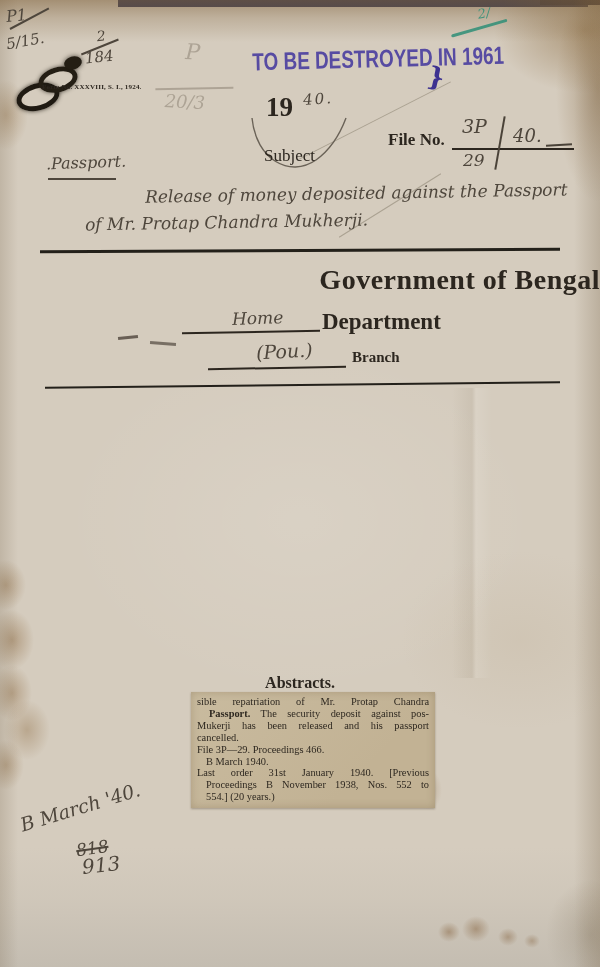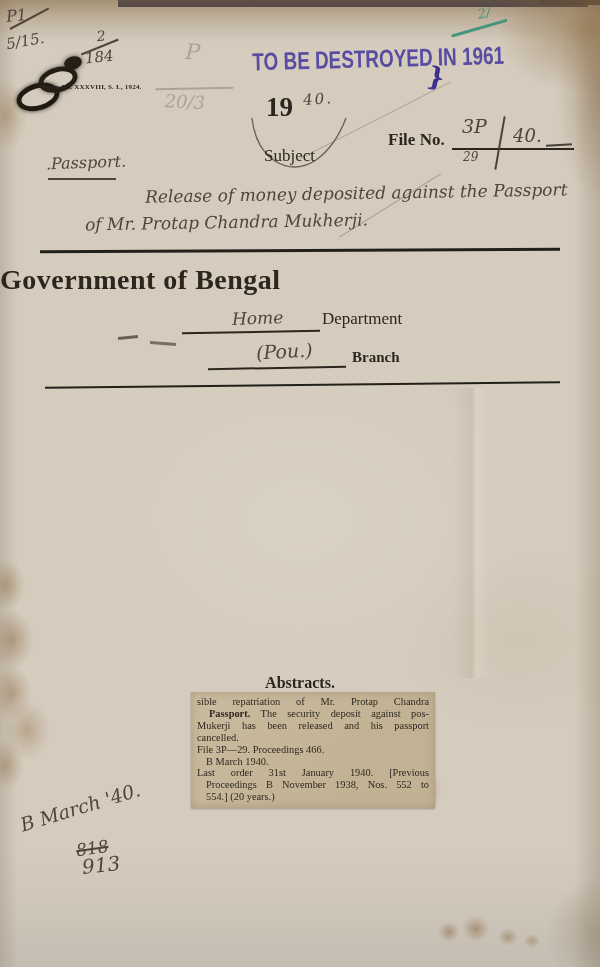--- a/index.html
+++ b/index.html
@@ -104,43 +104,43 @@
 
   <div class="stamp"><span class="stamp-inner">TO BE DESTROYED IN 1961</span></div>
   <div class="stamp-scribble">}</div>
 
   <div class="abs print" style="left:266px;top:92px;font-size:27px;font-weight:bold;">19</div>
   <div class="abs hw" style="left:303px;top:90px;font-size:15px;transform:rotate(-4deg);letter-spacing:2px;">40.</div>
 
   <div class="abs print" style="left:388px;top:130px;font-size:17px;font-weight:bold;">File No.</div>
   <div class="abs" style="left:452px;top:148px;width:122px;height:2px;background:#2c261f;"></div>
   <div class="abs hw" style="left:462px;top:115px;font-size:19px;">3P</div>
-  <div class="abs hw" style="left:463px;top:150px;font-size:12px;">29</div>
+  <div class="abs hw" style="left:463px;top:150px;font-size:17px;">29</div>
   <div class="abs" style="left:499px;top:116px;width:2px;height:54px;background:#4a4238;transform:rotate(10deg);"></div>
   <div class="abs hw" style="left:513px;top:125px;font-size:18px;">40.</div>
   <div class="abs" style="left:546px;top:144px;width:26px;height:2px;background:#4a4238;transform:rotate(-3deg);"></div>
 
   <svg class="abs" style="left:246px;top:116px;" width="104" height="64" viewBox="0 0 104 64">
     <path d="M6,2 C10,44 44,62 70,44 C84,34 94,18 100,2" fill="none" stroke="#6a6257" stroke-width="1.4"></path>
   </svg>
   <div class="abs print" style="left:264px;top:146px;font-size:17px;font-weight:normal;">Subject</div>
 
   <div class="abs hw" style="left:46px;top:153px;font-size:16px;transform:rotate(-2deg);">.Passport.</div>
   <div class="abs" style="left:48px;top:178px;width:68px;height:1.5px;background:#4e463c;"></div>
   <div class="abs hw" style="left:145px;top:183px;font-size:17px;transform:rotate(-1deg);white-space:nowrap;">Release of money deposited against the Passport</div>
   <div class="abs hw" style="left:85px;top:212px;font-size:17px;transform:rotate(-1deg);white-space:nowrap;">of Mr. Protap Chandra Mukherji.</div>
 
   <div class="rule" style="left:40px;top:249px;width:520px;height:2.5px;transform:rotate(-.3deg);"></div>
   <div class="rule" style="left:45px;top:384px;width:515px;height:2px;transform:rotate(-.6deg);"></div>
 
-  <div class="abs print" style="left:0px;top:264px;width:600px;text-align:left;font-size:28px;font-weight:bold;letter-spacing:.5px;">Government of Bengal</div>
+  <div class="abs print" style="left:0px;top:264px;width:600px;text-align:right;font-size:28px;font-weight:bold;letter-spacing:.5px;">Government of Bengal</div>
 
   <div class="abs hw" style="left:232px;top:308px;font-size:17px;transform:rotate(-2deg);">Home</div>
   <div class="abs" style="left:182px;top:331px;width:138px;height:1.5px;background:#2c261f;transform:rotate(-1deg);"></div>
-  <div class="abs print" style="left:322px;top:309px;font-size:17px;font-weight:normal;">Department</div>
+  <div class="abs print" style="left:322px;top:309px;font-size:23px;font-weight:bold;">Department</div>
 
   <div class="abs hw" style="left:256px;top:340px;font-size:19px;transform:rotate(-3deg);">(Pou.)</div>
   <div class="abs" style="left:208px;top:367px;width:138px;height:1.5px;background:#2c261f;transform:rotate(-1deg);"></div>
   <div class="abs print" style="left:352px;top:349px;font-size:15px;font-weight:bold;">Branch</div>
 
   <div class="abs" style="left:118px;top:336px;width:20px;height:3px;background:#3a3128;opacity:.7;transform:rotate(-6deg);"></div>
   <div class="abs" style="left:150px;top:342px;width:26px;height:3px;background:#3a3128;opacity:.6;transform:rotate(4deg);"></div>
 
   <div class="abs print" style="left:0px;top:674px;width:600px;text-align:center;font-size:16px;font-weight:bold;">Abstracts.</div>
 

